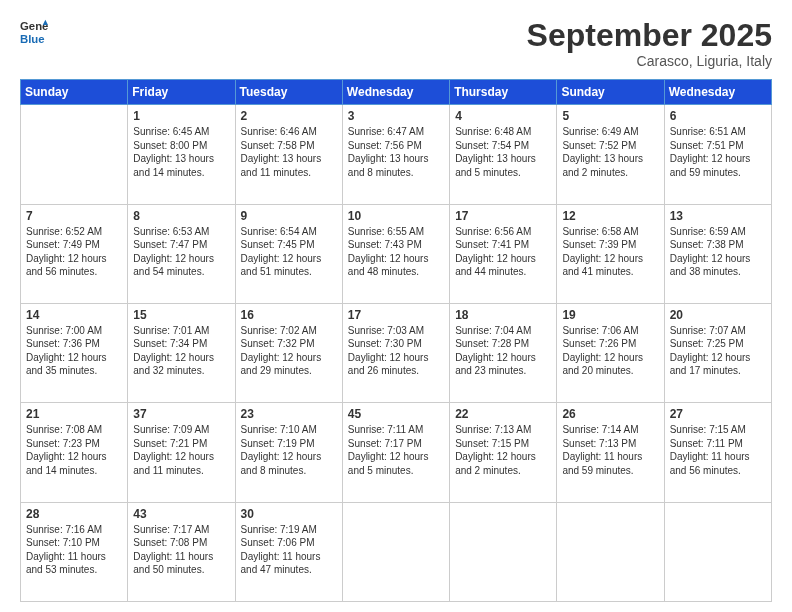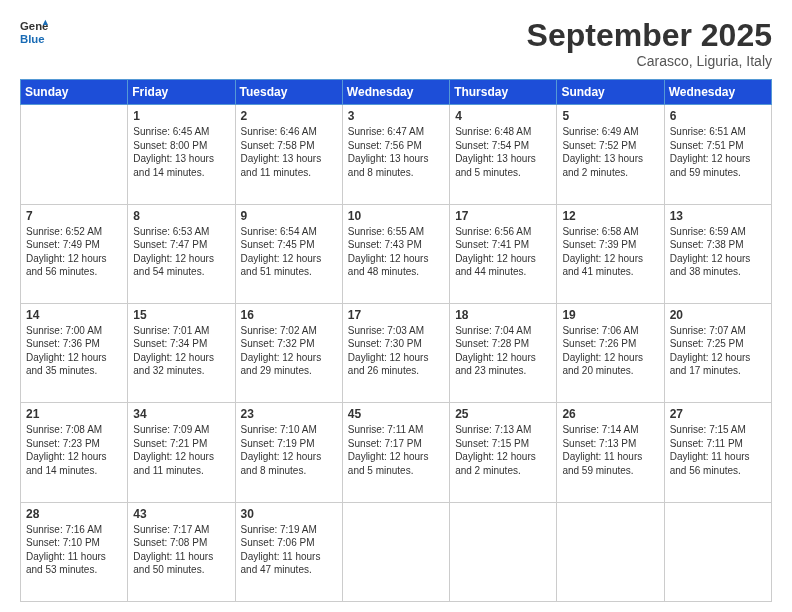--- a/index.html
+++ b/index.html
@@ -199,33 +199,33 @@
             <span class="day-num">20</span>
             <div class="cell-text">Sunrise: 7:07 AM<br>Sunset: 7:25 PM<br>Daylight: 12 hours and 17 minutes.</div>
           </td>
         </tr>
         <tr>
           <td>
             <span class="day-num">21</span>
             <div class="cell-text">Sunrise: 7:08 AM<br>Sunset: 7:23 PM<br>Daylight: 12 hours and 14 minutes.</div>
           </td>
           <td>
-            <span class="day-num">34</span>
+            <span class="day-num">37</span>
             <div class="cell-text">Sunrise: 7:09 AM<br>Sunset: 7:21 PM<br>Daylight: 12 hours and 11 minutes.</div>
           </td>
           <td>
             <span class="day-num">23</span>
             <div class="cell-text">Sunrise: 7:10 AM<br>Sunset: 7:19 PM<br>Daylight: 12 hours and 8 minutes.</div>
           </td>
           <td>
             <span class="day-num">45</span>
             <div class="cell-text">Sunrise: 7:11 AM<br>Sunset: 7:17 PM<br>Daylight: 12 hours and 5 minutes.</div>
           </td>
           <td>
-            <span class="day-num">25</span>
+            <span class="day-num">22</span>
             <div class="cell-text">Sunrise: 7:13 AM<br>Sunset: 7:15 PM<br>Daylight: 12 hours and 2 minutes.</div>
           </td>
           <td>
             <span class="day-num">26</span>
             <div class="cell-text">Sunrise: 7:14 AM<br>Sunset: 7:13 PM<br>Daylight: 11 hours and 59 minutes.</div>
           </td>
           <td>
             <span class="day-num">27</span>
             <div class="cell-text">Sunrise: 7:15 AM<br>Sunset: 7:11 PM<br>Daylight: 11 hours and 56 minutes.</div>
           </td>

